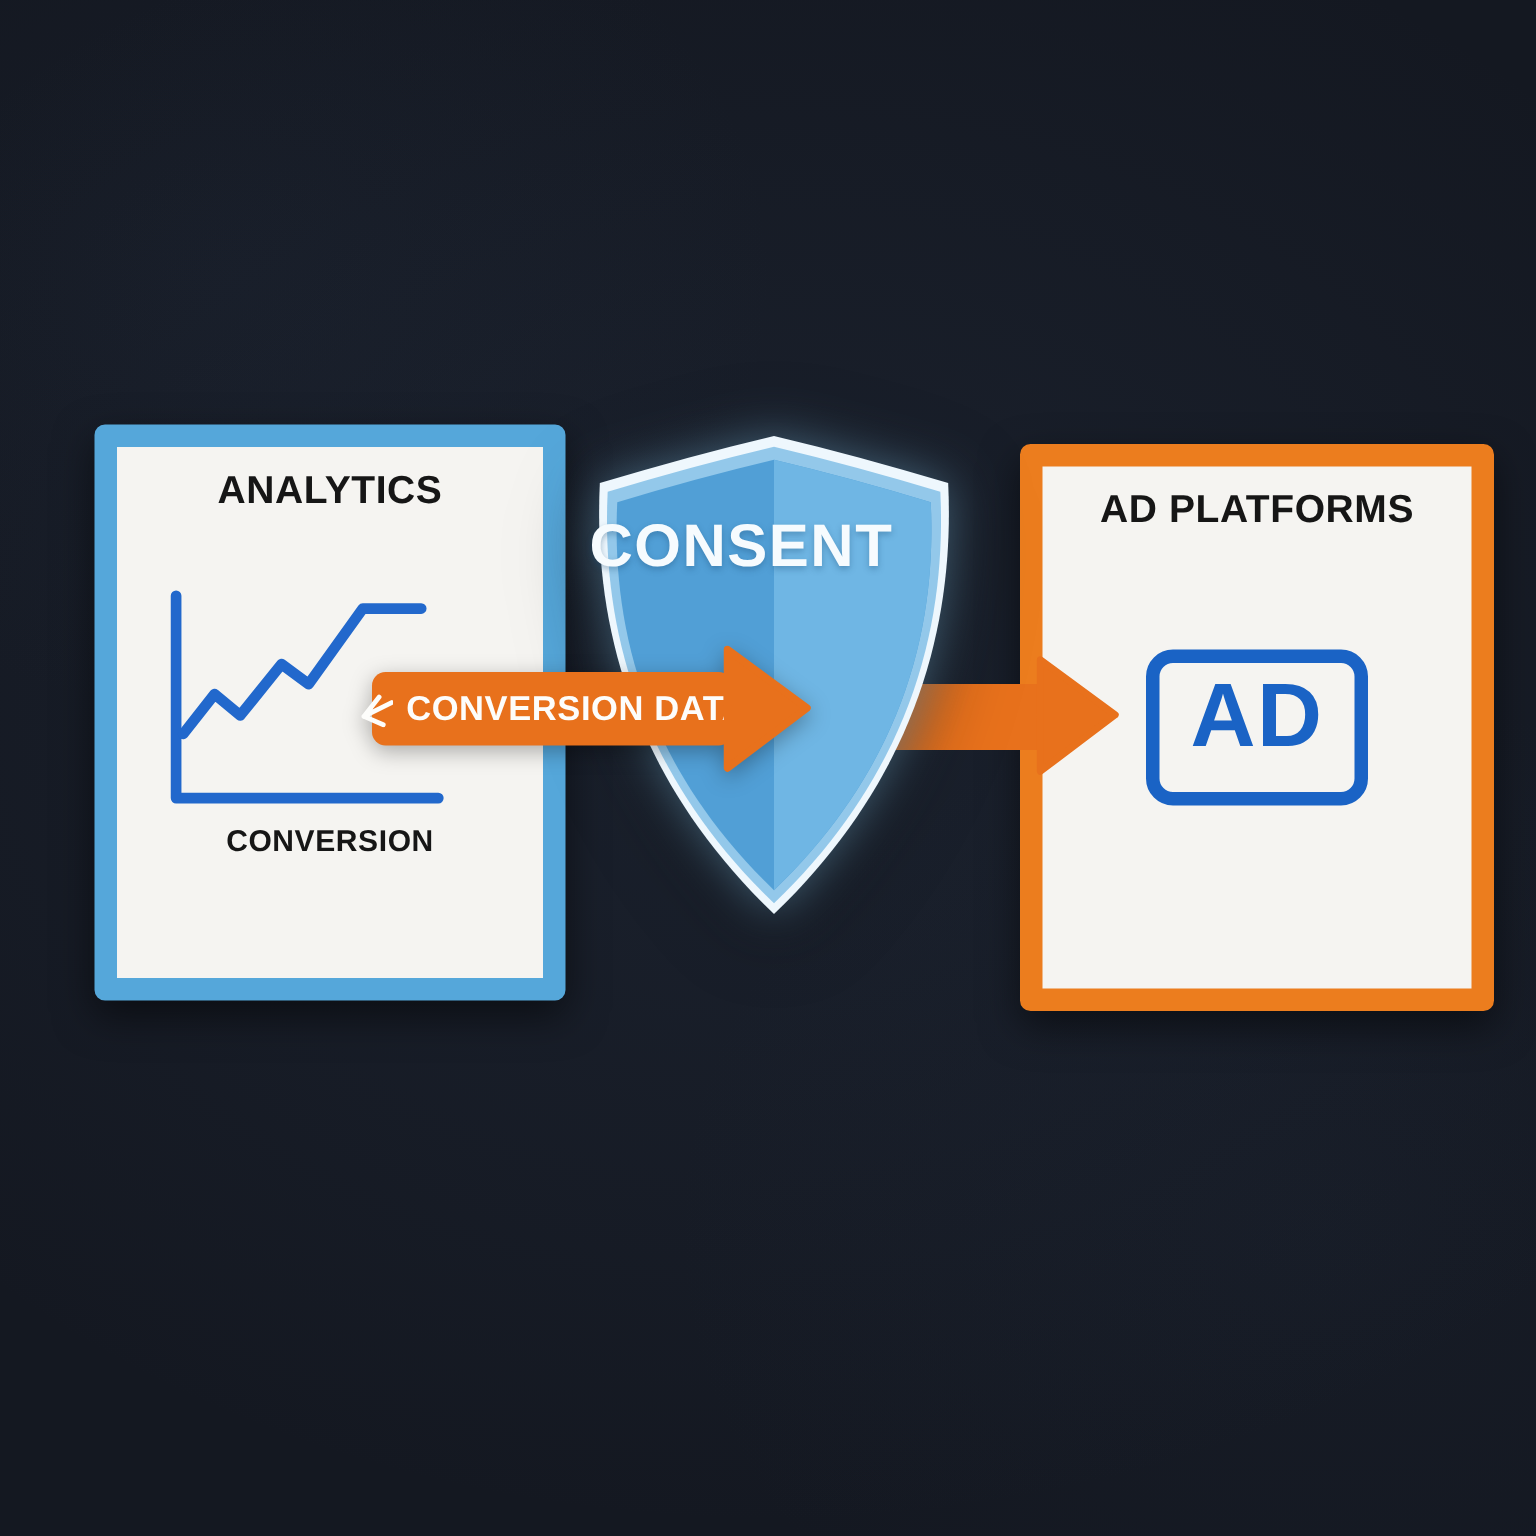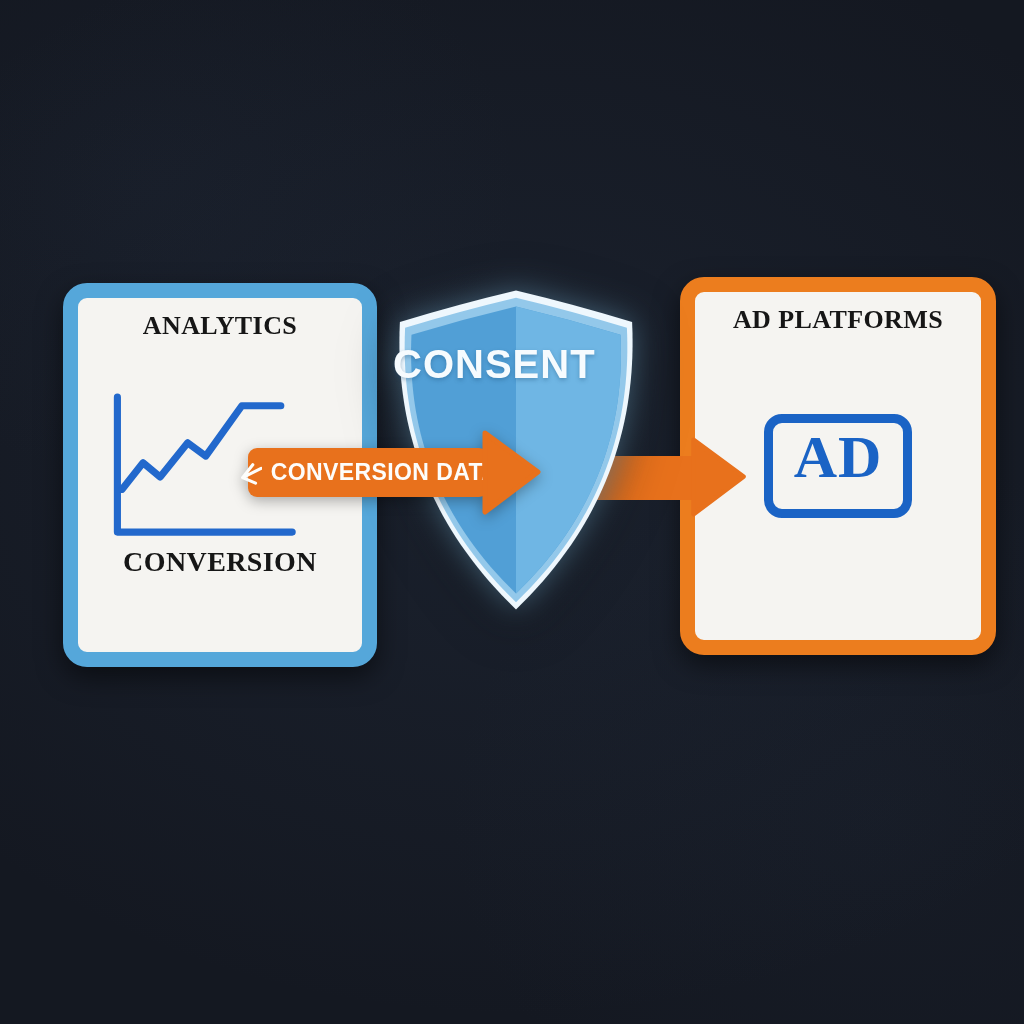--- a/index.html
+++ b/index.html
@@ -9,38 +9,38 @@
     background:
       radial-gradient(1200px 900px at 50% 45%, rgba(62,82,112,.16), transparent 62%),
       radial-gradient(520px 420px at 15% 18%, rgba(44,58,80,.12), transparent 70%),
       radial-gradient(620px 520px at 86% 80%, rgba(44,58,80,.10), transparent 70%),
       var(--background,#141821);
   }
 
   
   .card{
     position:absolute;background:var(--card-fill,#f5f4f1);
-    border-radius:24px;box-shadow:0 10px 26px rgba(0,0,0,.5);font-family:Liberation Serif, serif;
+    border-radius:7px;box-shadow:0 10px 26px rgba(0,0,0,.5);
   }
   .card-left{
     left:63px;top:283px;width:284px;height:354px;
     border:15px solid var(--card-border-blue,#55a7da);
   }
   .card-right{
-    left:680px;top:277px;width:286px;height:348px;
+    left:680px;top:296px;width:286px;height:348px;
     border:15px solid var(--card-border-orange,#ec7d1e);
   }
   .card-title{
     position:absolute;left:0;top:14px;width:100%;text-align:center;
     font-weight:bold;font-size:26px;line-height:28px;letter-spacing:.4px;
     color:var(--title-ink,#161616);
   }
   .card-caption{
     position:absolute;left:0;top:250px;width:100%;text-align:center;
-    font-weight:bold;font-size:28px;line-height:27px;letter-spacing:.4px;
+    font-weight:bold;font-size:20px;line-height:27px;letter-spacing:.4px;
     color:var(--title-ink,#161616);
   }
   .chart-svg{position:absolute;left:28px;top:94px;width:190px;height:150px;}
   .chart-svg path,.chart-svg polyline{
     fill:none;stroke:var(--chart-blue,#2268cc);stroke-width:7.5;
     stroke-linecap:round;stroke-linejoin:round;
   }
 
   .ad-box{
     position:absolute;left:50%;top:122px;transform:translateX(-50%);

